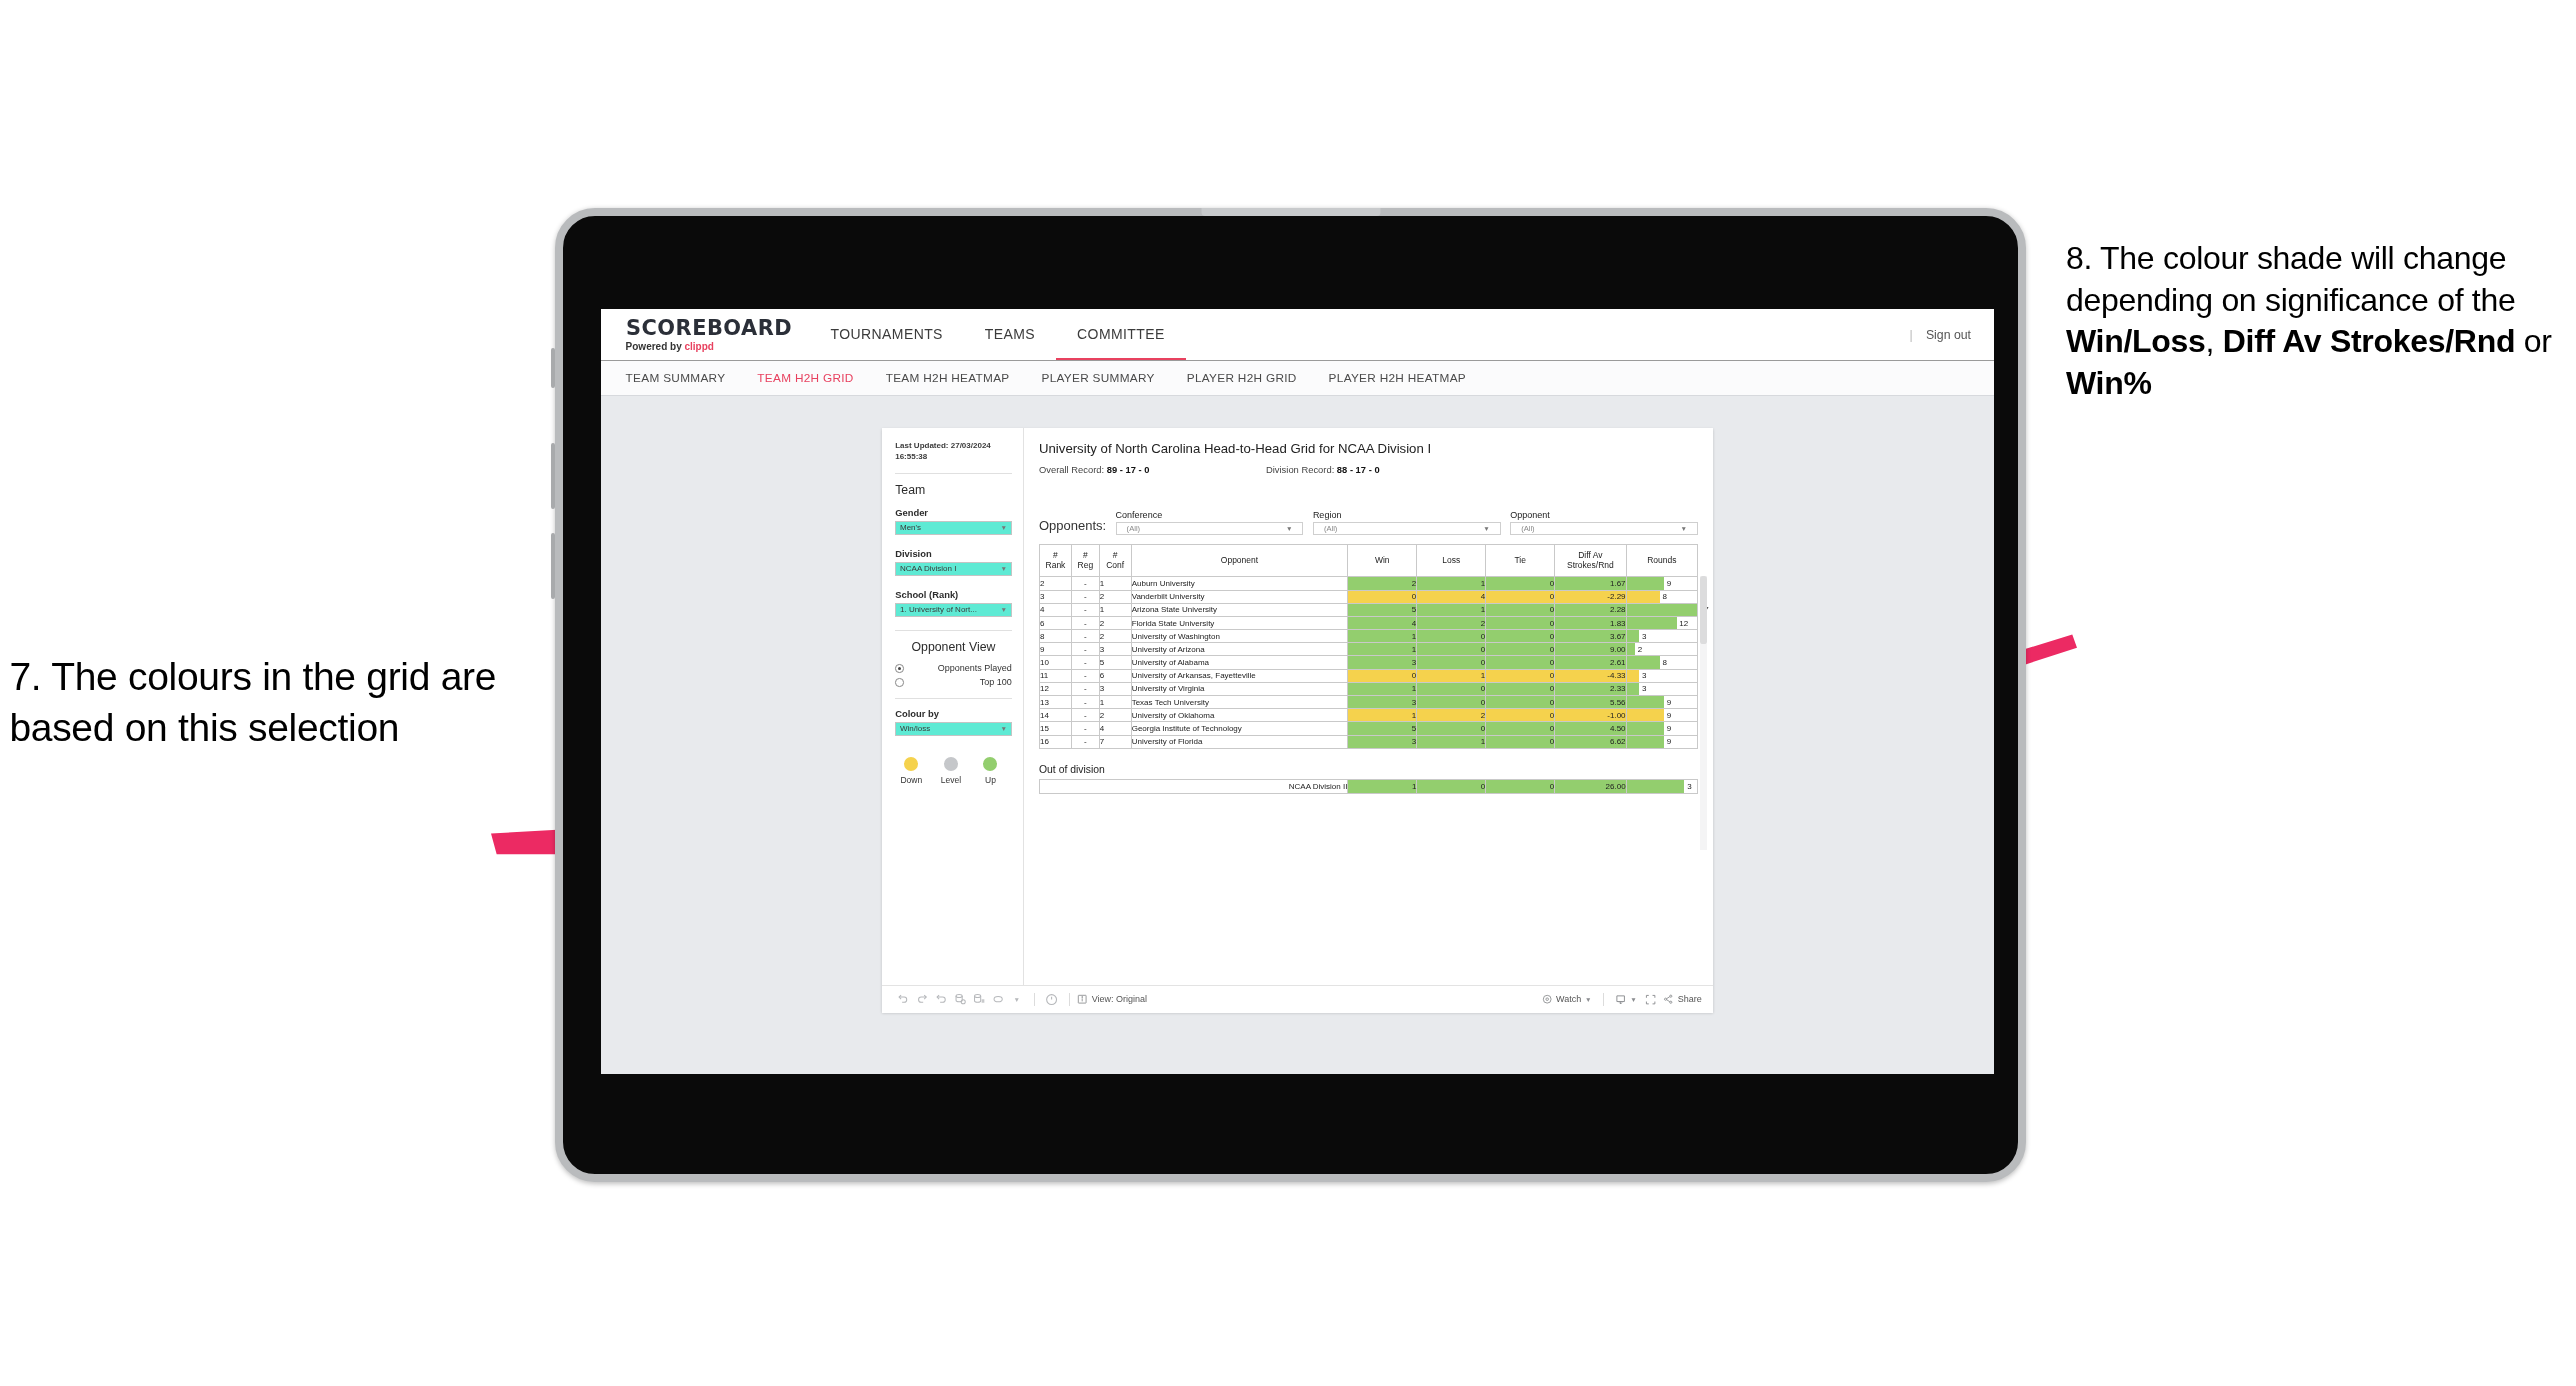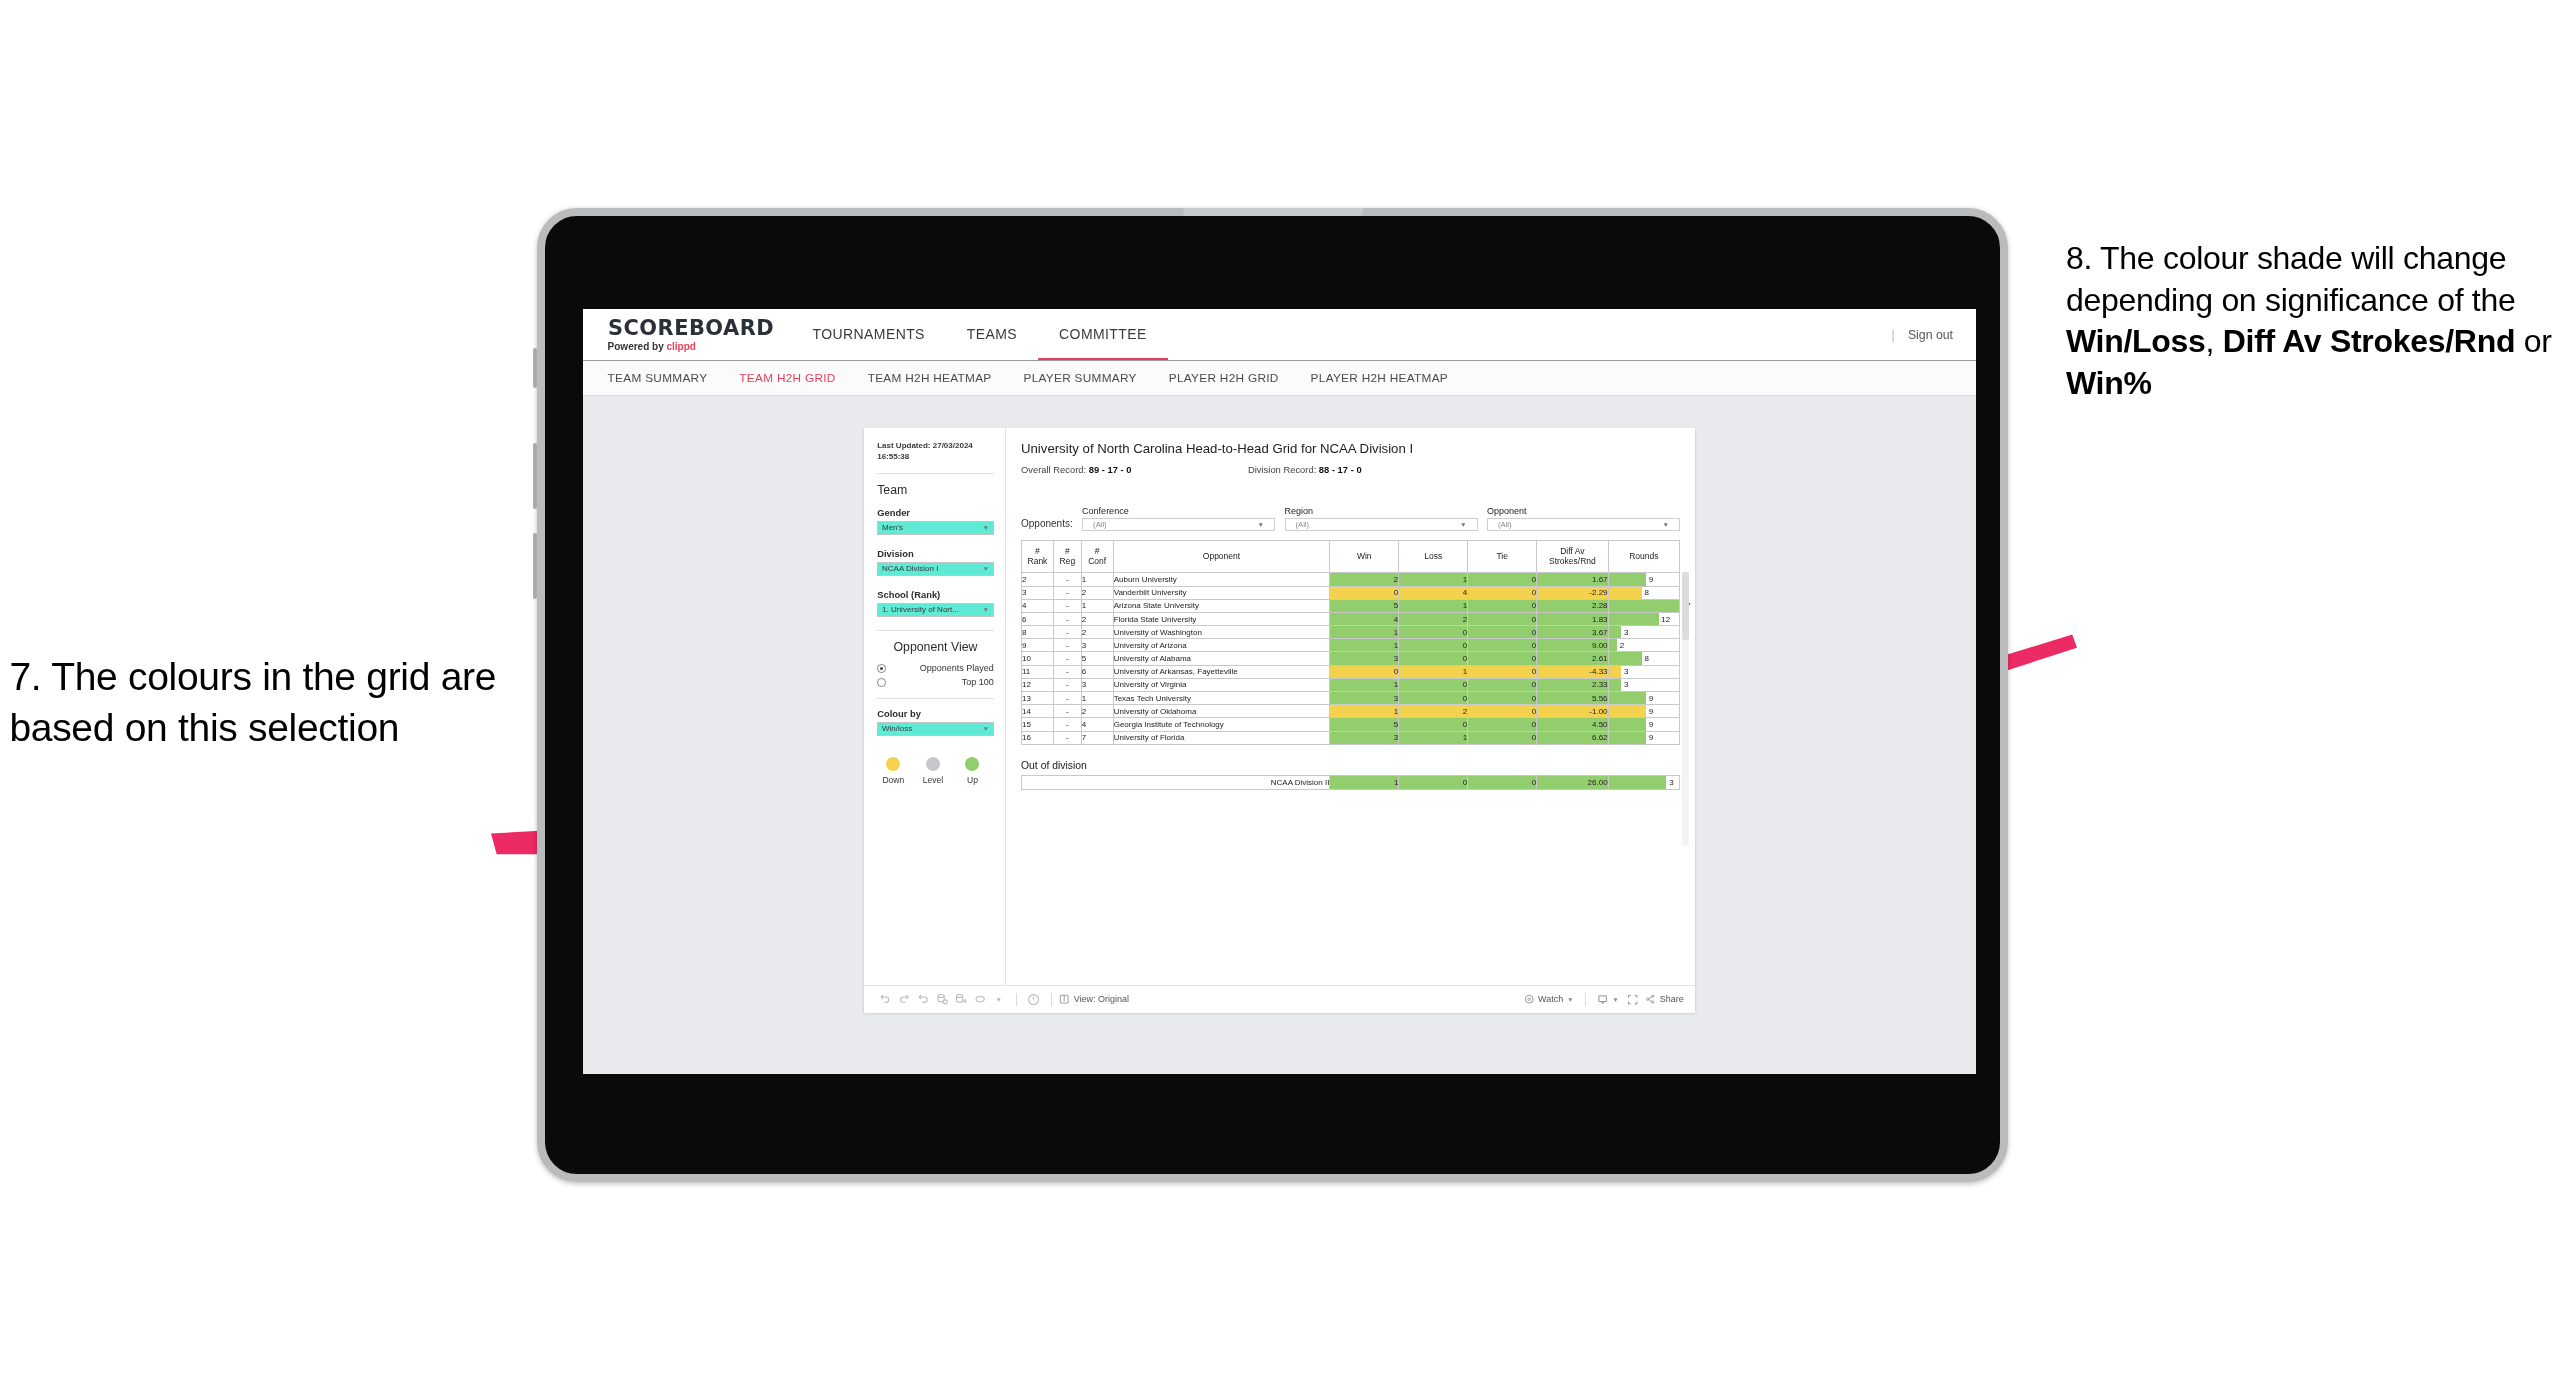--- a/index.html
+++ b/index.html
@@ -21,21 +21,21 @@
   }
   #annot-left  { left: 9.4px;  top: 652px; width: 510px; font-size: 39px; }
   #annot-right { left: 2066px; top: 238px; width: 500px; font-size: 32px; }
   #annot-right b { font-weight: bold; }
 
   .arrow { position: absolute; }
 
   
   #tablet {
     position: absolute;
-    left: 537px; top: 208px;
+    left: 555px; top: 208px;
     width: 1471px; height: 974px;
     background: #0a0a0a;
     border-radius: 40px;
     border: 8.5px solid #b9bbbd;
     box-sizing: border-box;
     box-shadow: 0 1.9px 5.7px rgba(0,0,0,0.25);
   }
   #tablet-btn-1, #tablet-btn-2, #tablet-btn-3 {
     position:absolute; left:-12.3px; width:4.7px; background:#a8aaac; border-radius:1.9px;
   }
@@ -148,21 +148,21 @@
   .legend-lbl { font-size:8.5px; color:#333; }
 
   
   #main { flex:1; padding: 13.2px 15px 0 15px; box-sizing:border-box; min-width:0; }
   #viz-title { font-size:13.2px; color:#222; margin-bottom:7.6px; }
   #records { display:flex; font-size:9.4px; color:#444; margin-bottom:11.3px; }
   #records .rec1 { width: 227px; }
   #records b { color:#111; }
 
   #opp-filters { display:flex; align-items:flex-end; gap:9.4px; margin-bottom:9.4px; }
-  #opp-label { font-size:10px; color:#333; padding-bottom:1.9px;margin-top:32px; }
+  #opp-label { font-size:13px; color:#333; padding-bottom:1.9px;margin-top:32px; }
   .opp-group { flex:1; }
   .opp-group-lbl { font-size:9px; color:#222; margin-bottom:1.9px; }
   .opp-select {
     height:13.2px; border:0.9px solid #cfcfcf; background:#fff;
     display:flex; align-items:center; justify-content:space-between;
     padding:0 10px; box-sizing:border-box; font-size:7.6px; color:#888;gap:43px;
   }
 
   
   #table-wrap { position:relative; }

